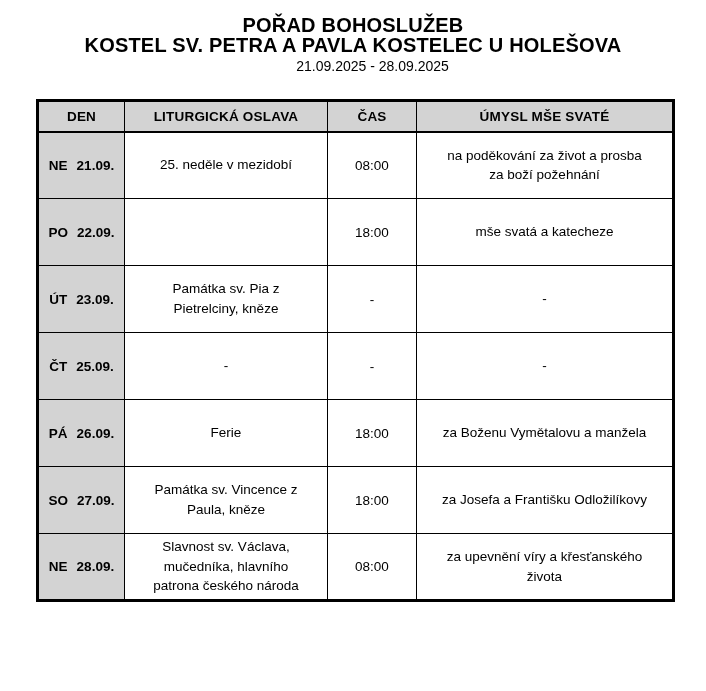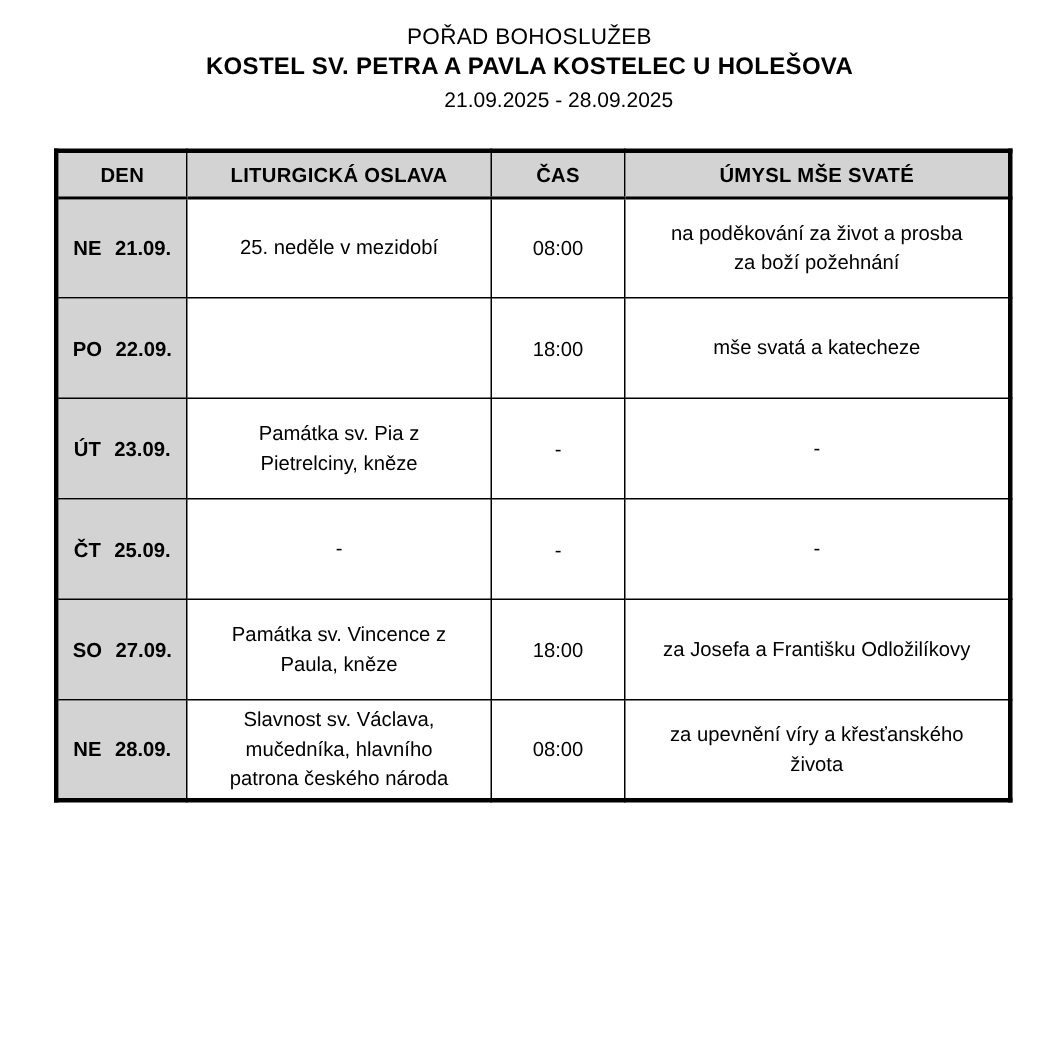--- a/index.html
+++ b/index.html
@@ -17,27 +17,27 @@
     background: var(--page-bg);
     color: var(--text-color);
     font-family: "Liberation Sans", "DejaVu Sans", sans-serif;
     overflow: hidden;
   }
   .doc-header {
     text-align: center;
     padding-top: 15px;
   }
   .doc-title {
-    font-size: 15px;
-    font-weight: normal;
+    font-size: 20px;
+    font-weight: bold;
     line-height: 20px;
     letter-spacing: 0.2px;
   }
   .doc-subtitle {
-    font-size: 16px;
+    font-size: 20px;
     font-weight: bold;
     line-height: 20px;
     letter-spacing: 0.2px;
   }
   .doc-daterange {
     font-size: 14px;
     font-weight: normal;
     line-height: 22px;
     margin-left: 39px;
   }
@@ -147,20 +147,31 @@
       <div class="day-wrap">
         <span>ČT</span>
         <span>25.09.</span>
       </div>
     </td>
     <td class="celebration-cell">-</td>
     <td class="time-cell">-</td>
     <td class="intention-cell">-</td>
   </tr>
 
+  <tr>
+    <td class="day-cell">
+      <div class="day-wrap">
+        <span>PÁ</span>
+        <span>26.09.</span>
+      </div>
+    </td>
+    <td class="celebration-cell">Ferie</td>
+    <td class="time-cell">18:00</td>
+    <td class="intention-cell">za Boženu Vymětalovu a manžela</td>
+  </tr>
 
   <tr>
     <td class="day-cell">
       <div class="day-wrap">
         <span>SO</span>
         <span>27.09.</span>
       </div>
     </td>
     <td class="celebration-cell">Památka sv. Vincence z Paula, kněze</td>
     <td class="time-cell">18:00</td>

